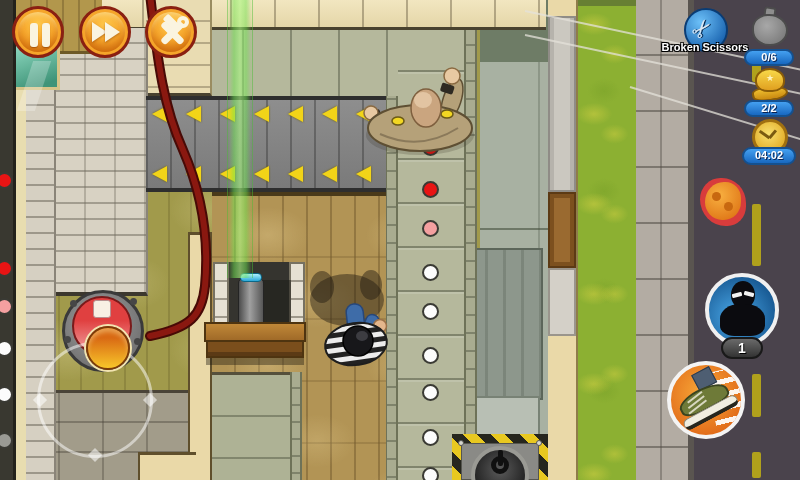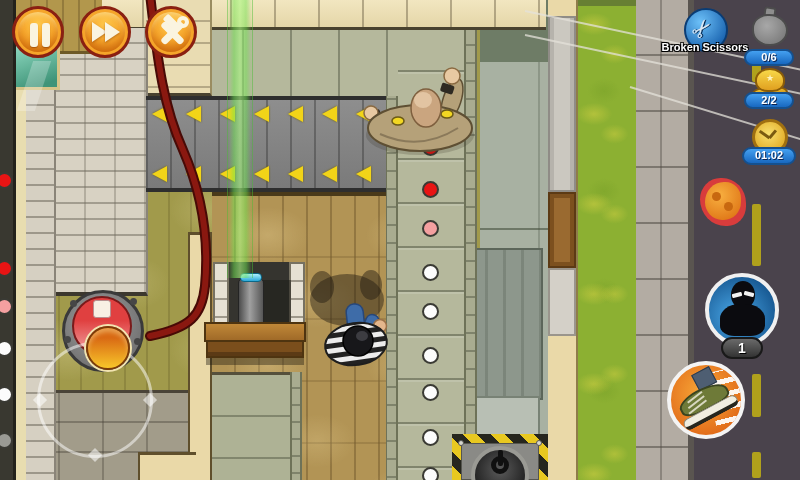--- a/index.html
+++ b/index.html
@@ -423,26 +423,26 @@
   </div>
   <div class="mission-label">Broken Scissors</div>
 
   <div class="bag-neck"></div>
   <div class="bag-body"></div>
   <div class="pill" style="top:49px;">0/6</div>
 
   <div class="cap-brim"></div>
   <div class="cap-dome"></div>
   <span class="cap-star">★</span>
-  <div class="pill" style="top:92px;text-align:center;">2/2</div>
+  <div class="pill" style="top:100px;text-align:center;">2/2</div>
 
   <div class="clock-face"></div>
   <div class="clock-hand-h"></div>
   <div class="clock-hand-m"></div>
-  <div class="pill" style="top:147px;left:742px;width:54px;height:18px;">01:02</div>
+  <div class="pill" style="top:147px;left:742px;width:54px;height:18px;">04:02</div>
 
   <button class="disguise-btn">
     <span class="sil-head"></span>
     <span class="sil-body"></span>
     <span class="sil-eye" style="left:23px;top:16px;transform:rotate(-14deg);"></span>
     <span class="sil-eye" style="left:35px;top:15px;transform:rotate(14deg);"></span>
   </button>
   <div class="badge">1</div>
 
   <button class="sneaker-btn">

